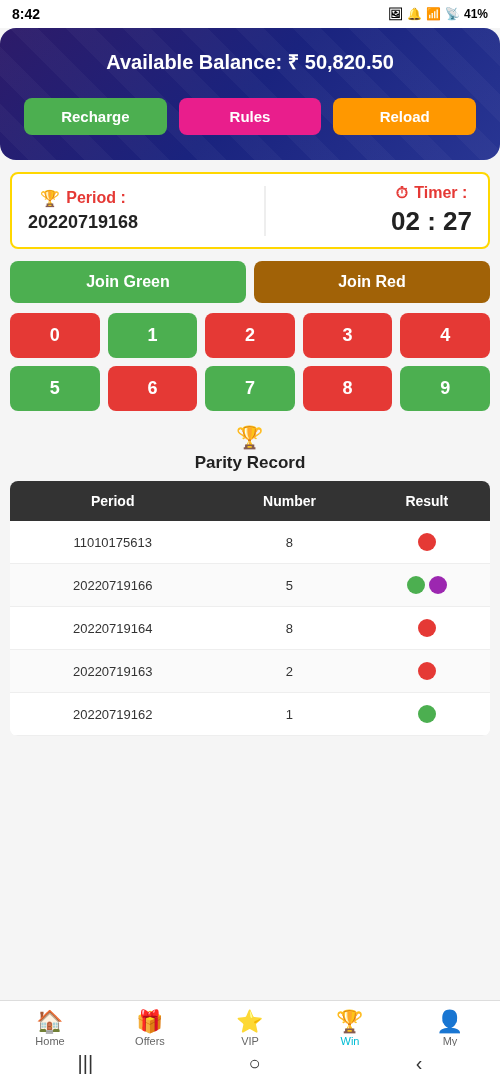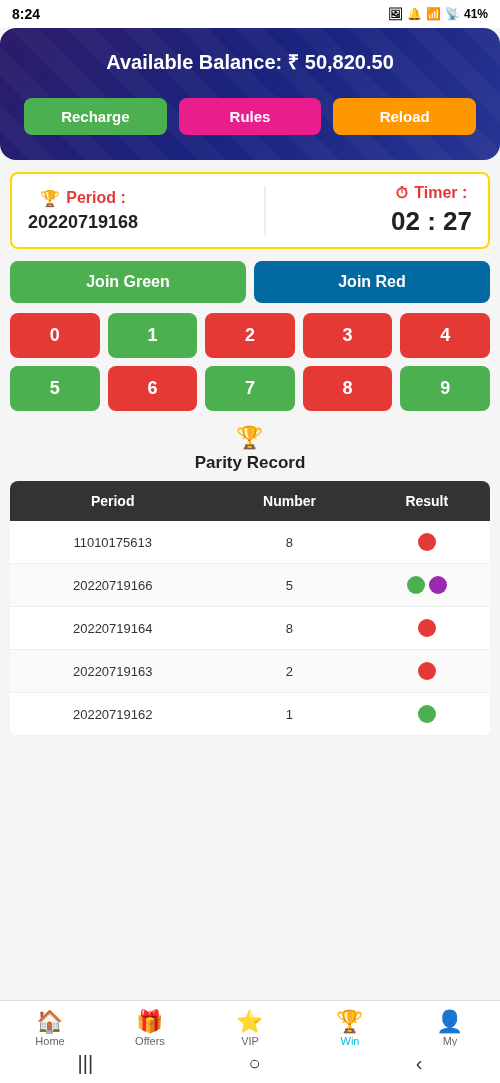--- a/index.html
+++ b/index.html
@@ -123,21 +123,21 @@
       padding: 12px 0;
       border: none;
       border-radius: 8px;
       font-size: 16px;
       font-weight: bold;
       color: #fff;
       cursor: pointer;
     }
     .btn-green { background: #4CAF50; }
     .btn-violet { background: #7B1FA2; }
-    .btn-red { background: #0369a1; }
+    .btn-red { background: #a16207; }
 
     
     .number-grid {
       margin: 8px 10px;
       display: flex;
       flex-direction: column;
       gap: 8px;
     }
     .number-row {
       display: flex;
@@ -273,21 +273,21 @@
     .page-content {
       padding-bottom: 90px;
     }
   </style>
 </head>
 <body>
 
 <div class="page-content">
 
   <div class="status-bar">
-    <span class="status-left">8:24</span>
+    <span class="status-left">8:42</span>
     <div class="status-right">
       <span>🖼</span>
       <span>🔔</span>
       <span>📶</span>
       <span>📡</span>
       <span>41%</span>
     </div>
   </div>
 
   <div class="header-banner">

